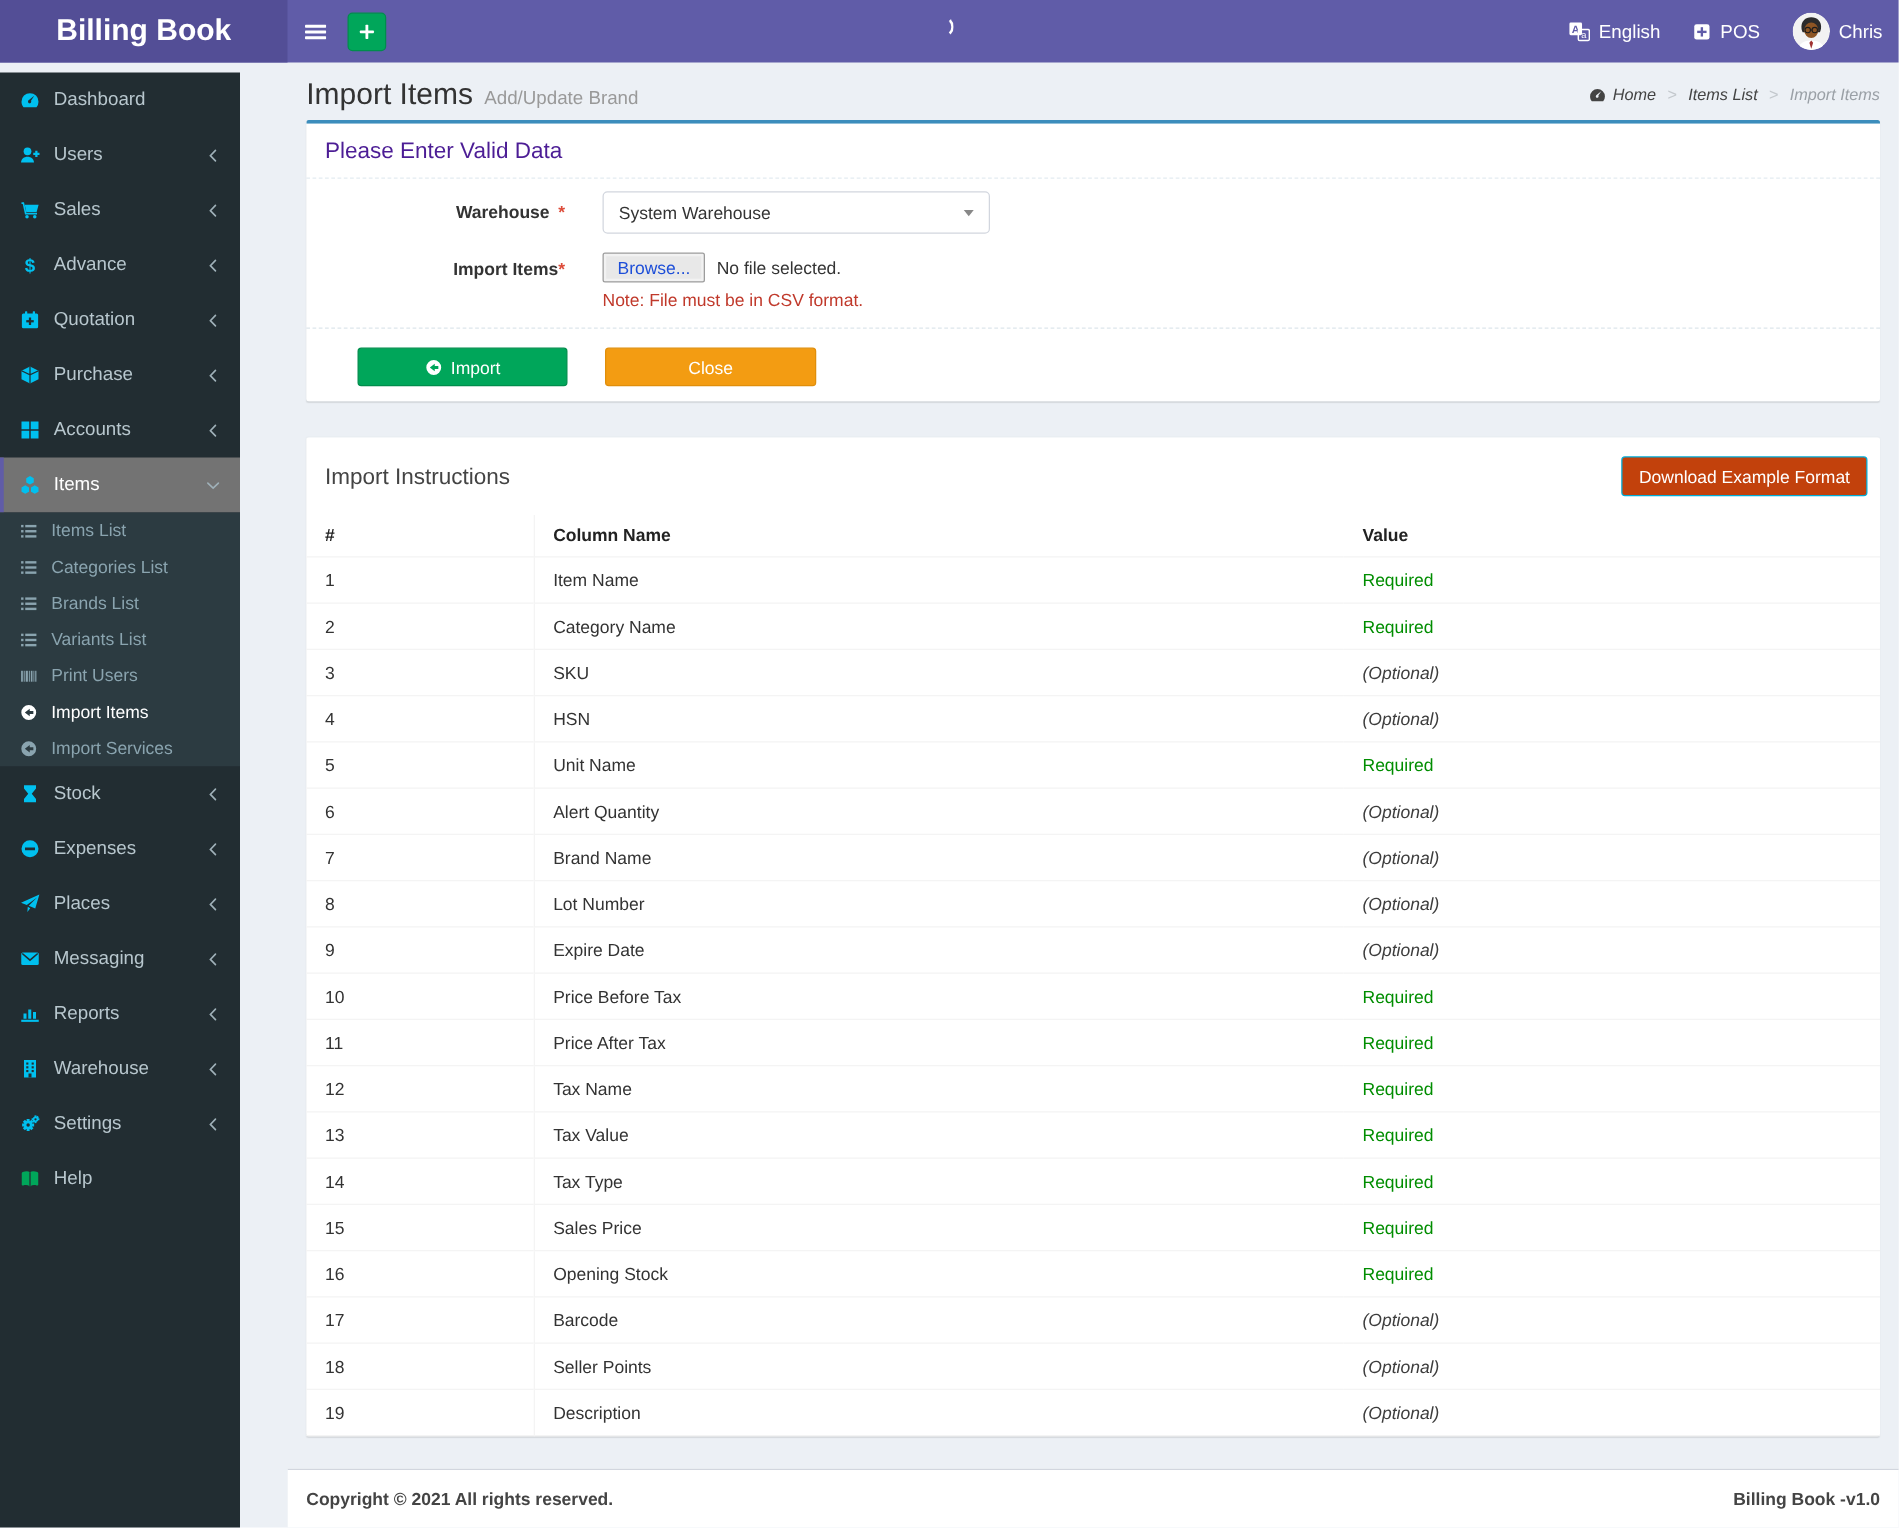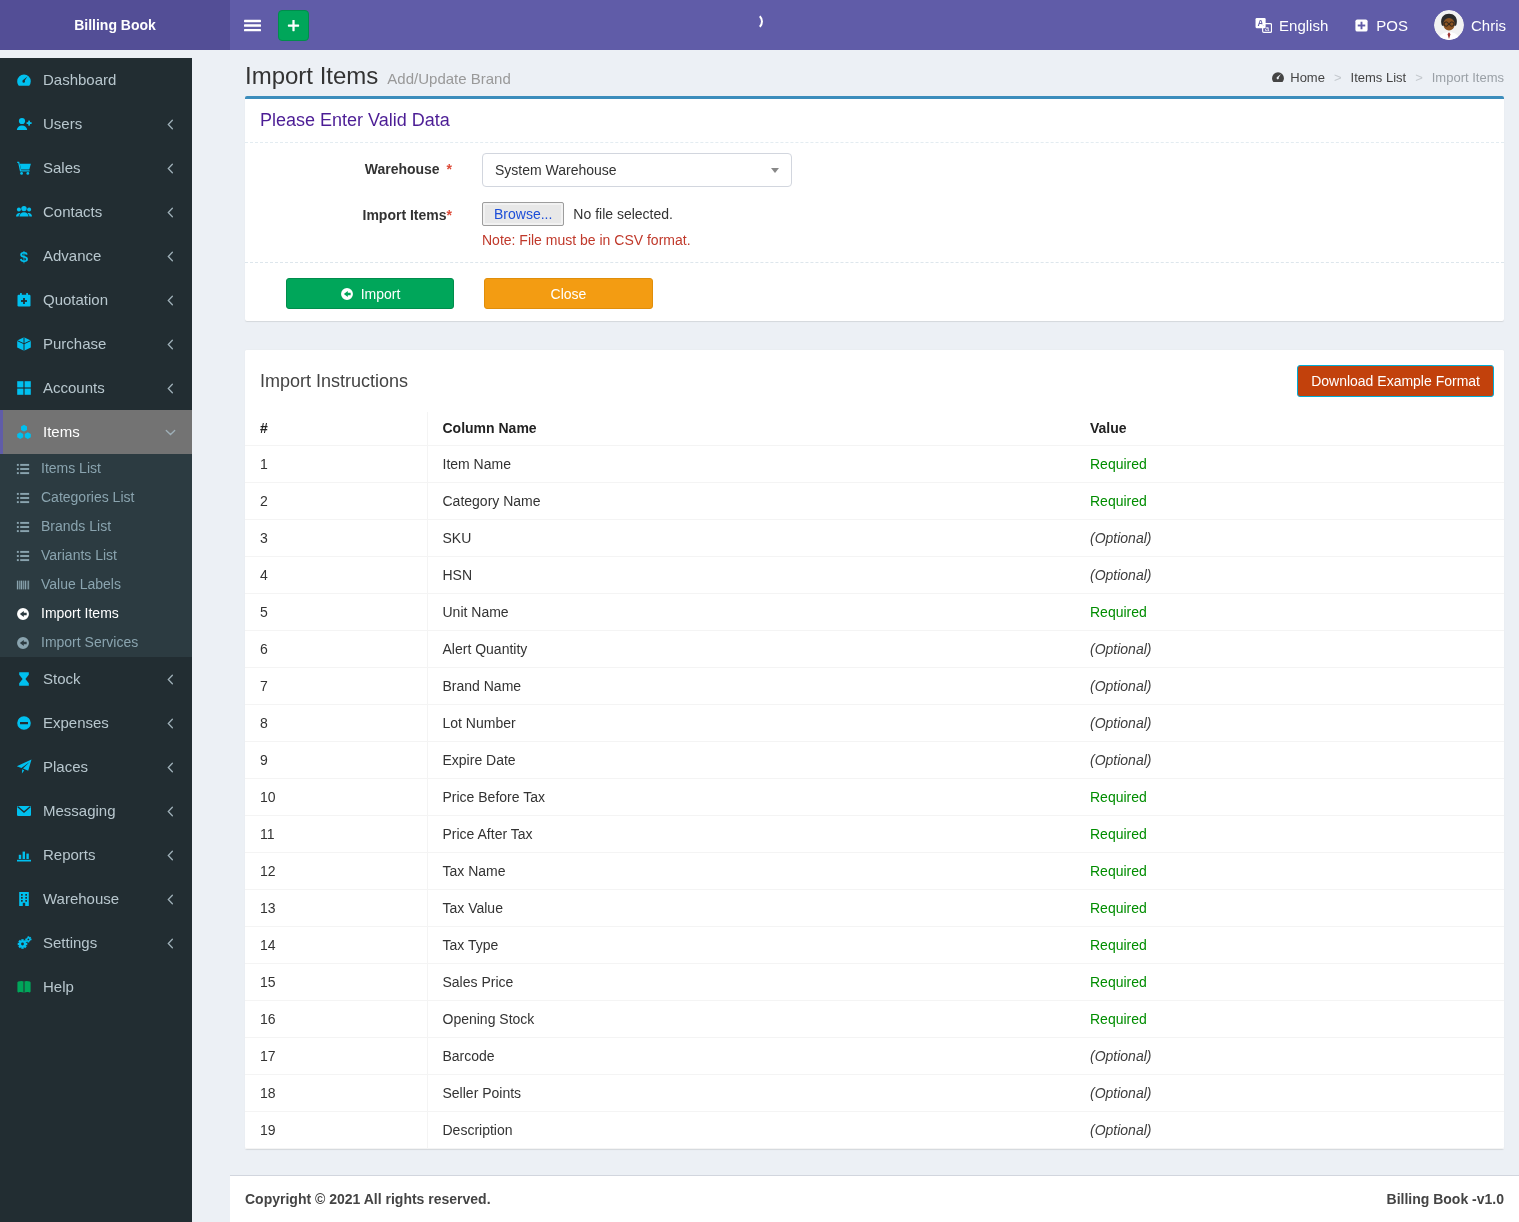--- a/index.html
+++ b/index.html
@@ -8,21 +8,21 @@
   body {
     font-family: "Liberation Sans", sans-serif;
     background:#ecf0f5; color:#333; font-size:14px;
     position:relative; overflow:hidden;
   }
   ul { list-style:none; }
   .svgi { display:block; }
 
   
   .topbar { position:absolute; top:0; left:0; width:100%; height:50px; background:#605ca8; display:flex; z-index:20; }
-  .logo { width:230px; height:50px; background:#534e96; color:#fff; font-size:14px; font-weight:bold;
+  .logo { width:230px; height:50px; background:#534e96; color:#fff; font-size:24px; font-weight:bold;
           display:flex; align-items:center; justify-content:center; cursor:pointer; }
   .nav-rest { flex:1; position:relative; display:flex; align-items:center; color:#fff; }
   .hamburger { padding:0 14px; height:100%; display:flex; align-items:center; cursor:pointer; color:#fff; }
   .quick-add { width:31px; height:31px; background:#00a65a; border:1px solid #008d4c; border-radius:4px;
                color:#fff; display:flex; align-items:center; justify-content:center; cursor:pointer; margin-left:3px; }
   .spinner { position:absolute; left:516px; top:13px; width:17px; height:17px; border-radius:50%;
              border:2.5px solid transparent; border-right-color:#fff; }
   .nav-right { margin-left:auto; display:flex; align-items:stretch; height:100%; }
   .nav-link { display:flex; align-items:center; gap:7px; padding:0 13px; font-size:15px; cursor:pointer; }
   .avatar-wrap { width:30px; height:30px; border-radius:50%; overflow:hidden; flex:0 0 auto; }
@@ -40,21 +40,21 @@
   .t-item .icon { width:16px; display:flex; justify-content:center; flex:0 0 16px; color:#8aa4af; }
   .t-item.active { color:#fff; }
   .t-item.active .icon { color:#fff; }
 
   
   .main { position:absolute; top:50px; left:230px; right:0; bottom:0; display:flex; flex-direction:column; overflow:hidden; }
   .content-header { padding:12px 15px 6px; display:flex; align-items:baseline; }
   .content-header h1 { font-size:24px; font-weight:400; color:#333; display:flex; align-items:baseline; }
   .content-header h1 small { font-size:15px; color:#999; margin-left:9px; font-weight:400; }
   .breadcrumb { margin-left:auto; display:flex; align-items:center; gap:9px; font-size:13px; color:#444; }
-  .crumb { display:flex; align-items:flex-start; gap:5px; cursor:pointer; }
+  .crumb { display:flex; align-items:flex-end; gap:5px; cursor:pointer;font-style:italic; }
   .crumb.current { color:#9aa0a6; cursor:default; }
   .crumb .icon { display:flex; color:#444; }
   .bc-sep { color:#c3c8cd; }
 
   
   .box { background:#fff; margin:0 15px 28px; border-top:3px solid #3c8dbc; border-radius:2px;
          box-shadow:0 1px 1px rgba(0,0,0,.1); }
   .box-header { padding:11px 15px; font-size:18px; color:#4c1d95; border-bottom:1px dashed #e3ecf1; }
   .box-body { padding:10px 15px 6px; }
   .form-row { display:flex; margin-bottom:12px; }
@@ -196,40 +196,20 @@
         <div class="s-item">
           <span class="icon">
             <svg class="svgi" width="16" height="16" viewBox="0 0 16 16" fill="currentColor">
               <path d="M3.8 3.8h11.1l-1.6 5.8H5z"></path>
               <path d="M1.2 1.8h2l1.9 8.4h8.5v1.3H4L2.2 3.1h-1z"></path>
               <circle cx="5.6" cy="13.4" r="1.4"></circle>
               <circle cx="11.8" cy="13.4" r="1.4"></circle>
             </svg>
           </span>
           <span>Sales</span>
-          <span class="chev">
-            <svg class="svgi" width="13" height="13" viewBox="0 0 16 16" fill="currentColor">
-              <path d="M10.3 2.8 5.3 8l5 5.2" stroke="currentColor" stroke-width="1.6" fill="none" stroke-linecap="round"></path>
-            </svg>
-          </span>
-        </div>
-      </li>
-      <li>
-        <div class="s-item">
-          <span class="icon">
-            <svg class="svgi" width="16" height="16" viewBox="0 0 16 16" fill="currentColor">
-              <circle cx="8" cy="4.6" r="2.7"></circle>
-              <path d="M3.4 12.5c.2-2.6 2-4.2 4.6-4.2s4.4 1.6 4.6 4.2z"></path>
-              <circle cx="2.9" cy="5.6" r="2"></circle>
-              <path d="M0 12.5C.1 10.4 1.5 9 3.4 9c.4 0 .8 0 1.1.2A6 6 0 0 0 2.6 12v.5z"></path>
-              <circle cx="13.1" cy="5.6" r="2"></circle>
-              <path d="M16 12.5h-2.6V12a6 6 0 0 0-1.9-2.8c.3-.2.7-.2 1.1-.2 1.9 0 3.3 1.4 3.4 3.5z"></path>
-            </svg>
-          </span>
-          <span>Contacts</span>
           <span class="chev">
             <svg class="svgi" width="13" height="13" viewBox="0 0 16 16" fill="currentColor">
               <path d="M10.3 2.8 5.3 8l5 5.2" stroke="currentColor" stroke-width="1.6" fill="none" stroke-linecap="round"></path>
             </svg>
           </span>
         </div>
       </li>
       <li>
         <div class="s-item">
           <span class="icon">
@@ -372,21 +352,21 @@
               <svg class="svgi" width="14" height="14" viewBox="0 0 16 16" fill="currentColor">
                 <rect x="1" y="3" width="1.6" height="10"></rect>
                 <rect x="3.4" y="3" width=".9" height="10"></rect>
                 <rect x="5.2" y="3" width="2" height="10"></rect>
                 <rect x="8.1" y="3" width=".9" height="10"></rect>
                 <rect x="9.9" y="3" width="1.5" height="10"></rect>
                 <rect x="12.3" y="3" width=".8" height="10"></rect>
                 <rect x="13.9" y="3" width="1.1" height="10"></rect>
               </svg>
             </span>
-            <span>Value Labels</span>
+            <span>Print Users</span>
           </li>
           <li class="t-item active">
             <span class="icon">
               <svg class="svgi" width="14" height="14" viewBox="0 0 16 16" fill="currentColor">
                 <path fill-rule="evenodd" d="M8 1.2a6.8 6.8 0 1 0 0 13.6A6.8 6.8 0 0 0 8 1.2zm.9 3.3v2.1h3.3v2.8H8.9v2.1L4.4 8z"></path>
               </svg>
             </span>
             <span>Import Items</span>
           </li>
           <li class="t-item">

